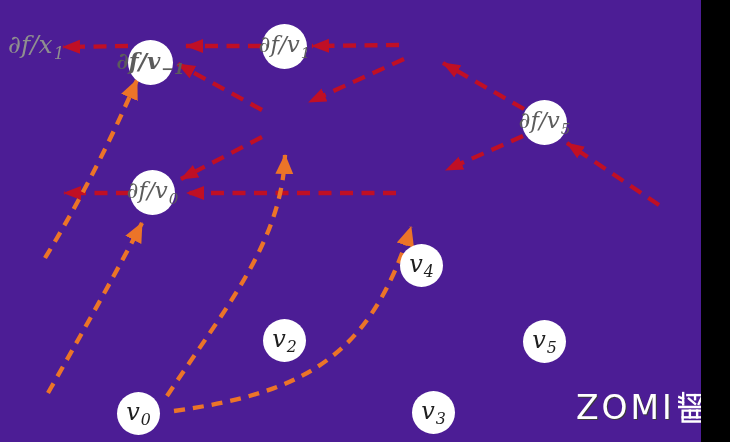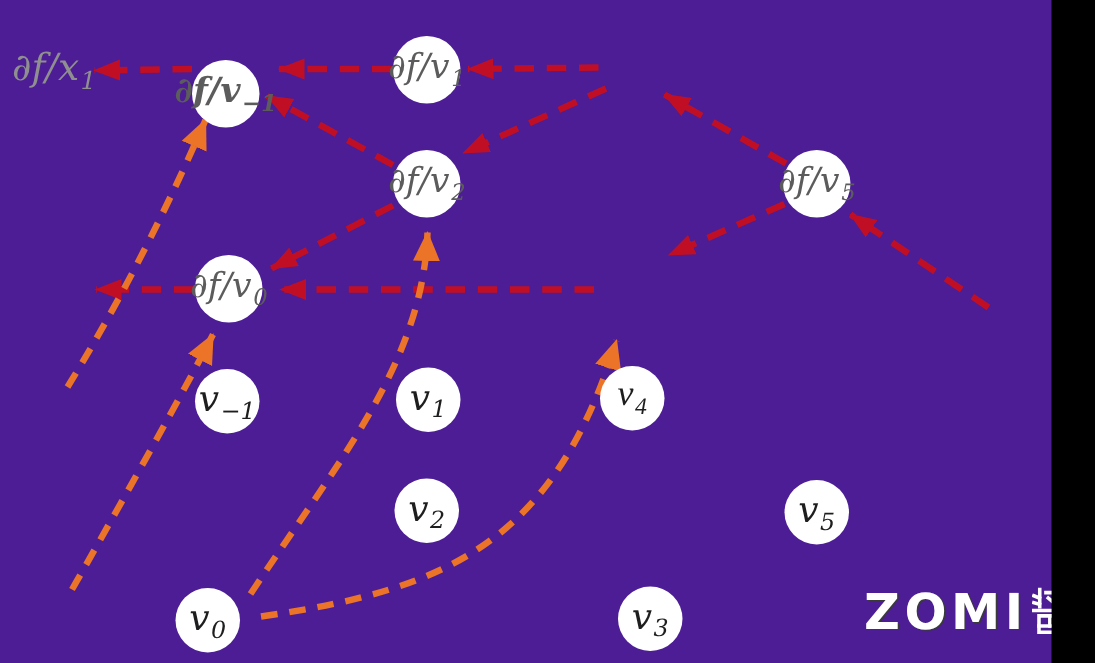--- a/index.html
+++ b/index.html
@@ -20,21 +20,21 @@
   .node.fwd     { width:43px; height:43px; font-size:24px; color:#1e1e1e; }
   .node sub, .outer-label sub { font-size:0.66em; margin-left:1px; }
 
   .outer-label {
     position:absolute; font-style:italic; font-size:25px; color:#8f8f8f;
     white-space:nowrap;
   }
 
   .watermark {
     position:absolute; left:576px; top:391px; display:flex; align-items:center;
-    color:#ffffff; font-family:"DejaVu Sans", sans-serif; font-weight:bold;
+    color:#ffffff; font-family:"DejaVu Sans", sans-serif; font-weight:normal;
     font-size:33px; letter-spacing:3px; line-height:1;
     text-shadow:1px 1px 0 #3a3a3a;
   }
   .watermark .cjk-glyph { margin-left:3px; }
 </style>
 </head>
 <body>
 
 <div class="canvas">
 
@@ -73,37 +73,28 @@
   <div class="outer-label" style="left:8px; top:30px;">
     <span>∂f/x</span><sub>1</sub>
   </div>
 
   <div class="node adjoint" style="left:128px; top:40px;font-weight:bold;">
     <span><span>∂f/v</span><sub>−1</sub></span>
   </div>
   <div class="node adjoint" style="left:262px; top:24px;">
     <span><span>∂f/v</span><sub>1</sub></span>
   </div>
-  <div class="node adjoint" style="left:262px; top:100px;">
-    <span><span>∂f/v</span><sub>2</sub></span>
-  </div>
   <div class="node adjoint" style="left:522px; top:100px;">
     <span><span>∂f/v</span><sub>5</sub></span>
   </div>
   <div class="node adjoint" style="left:130px; top:170px;">
     <span><span>∂f/v</span><sub>0</sub></span>
   </div>
 
-  <div class="node fwd" style="left:130px; top:246px;">
-    <span><span>v</span><sub>−1</sub></span>
-  </div>
-  <div class="node fwd" style="left:264px; top:245px;">
-    <span><span>v</span><sub>1</sub></span>
-  </div>
-  <div class="node fwd" style="left:400px; top:244px;font-family:Liberation Serif, serif;">
+  <div class="node fwd" style="left:400px; top:244px;">
     <span><span>v</span><sub>4</sub></span>
   </div>
   <div class="node fwd" style="left:263px; top:319px;">
     <span><span>v</span><sub>2</sub></span>
   </div>
   <div class="node fwd" style="left:523px; top:320px;">
     <span><span>v</span><sub>5</sub></span>
   </div>
   <div class="node fwd" style="left:117px; top:392px;">
     <span><span>v</span><sub>0</sub></span>

